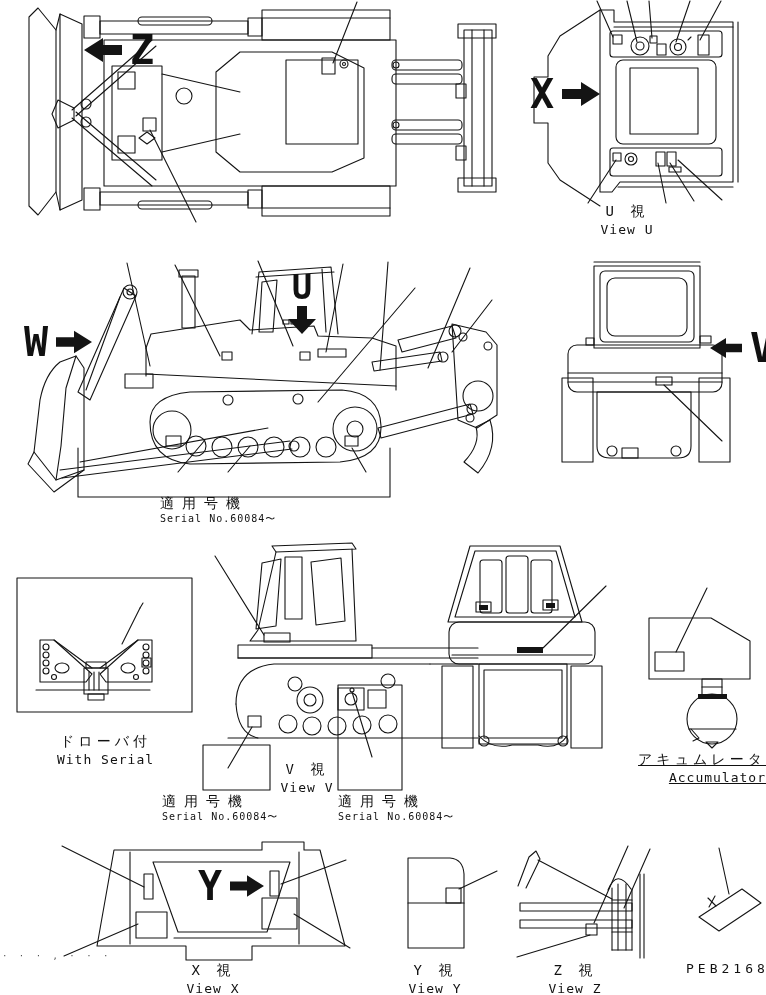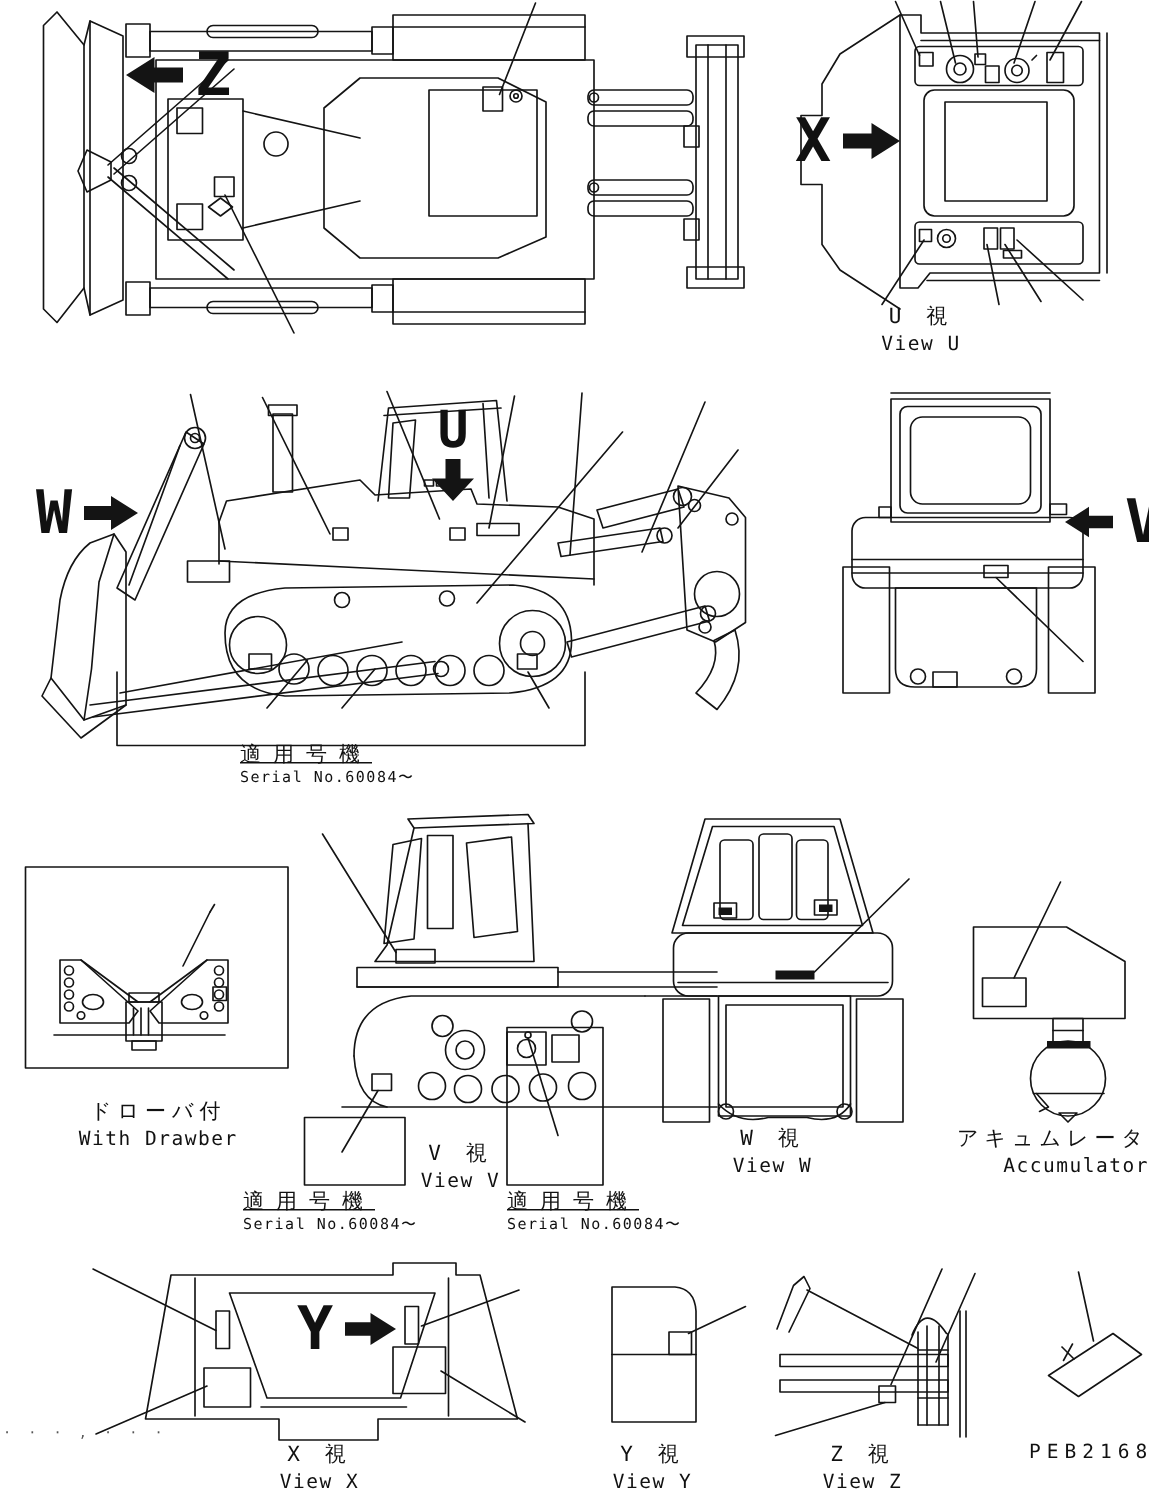--- a/index.html
+++ b/index.html
@@ -10,23 +10,23 @@
   #art .f{fill:#141414;stroke:none;}
   .marker{position:absolute;display:flex;align-items:center;gap:8px;}
   .marker.col{flex-direction:column;gap:2px;}
   .ltr{font-size:40px;font-weight:bold;line-height:1;font-family:"DejaVu Sans Mono",monospace;}
   .ltr.sm{font-size:34px;}
   .arr polygon{fill:#141414;stroke:none;}
   .lbl{position:absolute;text-align:center;line-height:1.35;}
   .lbl .jp{font-size:14px;letter-spacing:4px;white-space:pre;}
   .lbl .en{font-size:13px;letter-spacing:1px;white-space:pre;}
   .serial{position:absolute;text-align:left;line-height:1.3;}
-  .serial .jp{font-size:14px;letter-spacing:8px;text-decoration:underline;}
+  .serial .jp{font-size:14px;letter-spacing:8px;}
   .serial .en{font-size:10px;letter-spacing:1px;}
-  .caption-right{text-align:right;}
+  .caption-right{text-align:right;text-decoration:underline;}
   .partno{position:absolute;font-size:13px;letter-spacing:4px;}
   .artifacts{position:absolute;font-size:9px;letter-spacing:3px;color:#555;}
 </style>
 </head>
 <body>
 
 <div class="page">
 
   <svg id="art" width="766" height="995" viewBox="0 0 766 995">
 
@@ -391,32 +391,28 @@
       </svg>
     <span class="ltr">V</span>
   </div>
   <div class="marker" style="left:198px;top:866px">
     <span class="ltr">Y</span>
     <svg class="arr" width="34" height="24" viewBox="0 0 38 24">
         <polygon points="0,7 19,7 19,0 38,12 19,24 19,17 0,17"></polygon>
       </svg>
   </div>
 
-  <div class="lbl" style="left:559px;top:202px;width:110px">
+  <div class="lbl" style="left:572px;top:202px;width:110px">
     <div class="jp">U 視</div>
     <div class="en">View U</div>
   </div>
   <div class="lbl" style="left:262px;top:760px;width:90px">
     <div class="jp">V 視</div>
     <div class="en">View V</div>
   </div>
-  <div class="lbl" style="left:470px;top:750px;width:90px">
-    <div class="jp">W 視</div>
-    <div class="en">View W</div>
-  </div>
   <div class="lbl" style="left:168px;top:961px;width:90px">
     <div class="jp">X 視</div>
     <div class="en">View X</div>
   </div>
   <div class="lbl" style="left:390px;top:961px;width:90px">
     <div class="jp">Y 視</div>
     <div class="en">View Y</div>
   </div>
   <div class="lbl" style="left:530px;top:961px;width:90px">
     <div class="jp">Z 視</div>
@@ -431,21 +427,21 @@
     <div class="jp">適用号機</div>
     <div class="en">Serial No.60084〜</div>
   </div>
   <div class="serial" style="left:338px;top:792px">
     <div class="jp">適用号機</div>
     <div class="en">Serial No.60084〜</div>
   </div>
 
   <div class="lbl" style="left:28px;top:732px;width:155px">
     <div class="jp">ドローバ付</div>
-    <div class="en">With Drawber</div>
+    <div class="en">With Serial</div>
   </div>
   <div class="lbl caption-right" style="left:622px;top:750px;width:144px">
     <div class="jp">アキュムレータ</div>
     <div class="en">Accumulator</div>
   </div>
 
   <div class="partno" style="left:686px;top:961px">PEB2168</div>
   <div class="artifacts" style="left:2px;top:951px">· · · , · · ·</div>
 
 </div>

